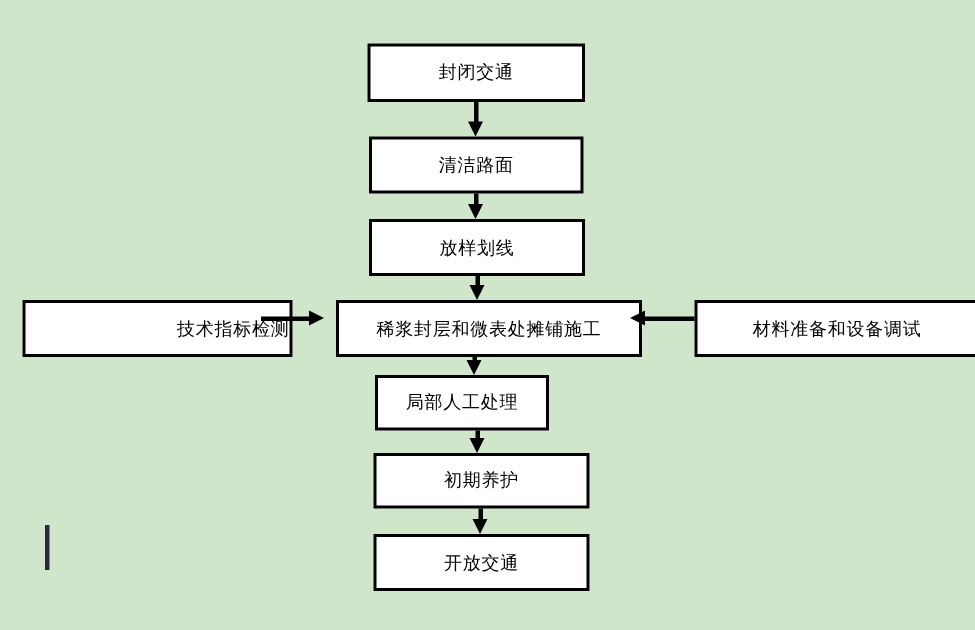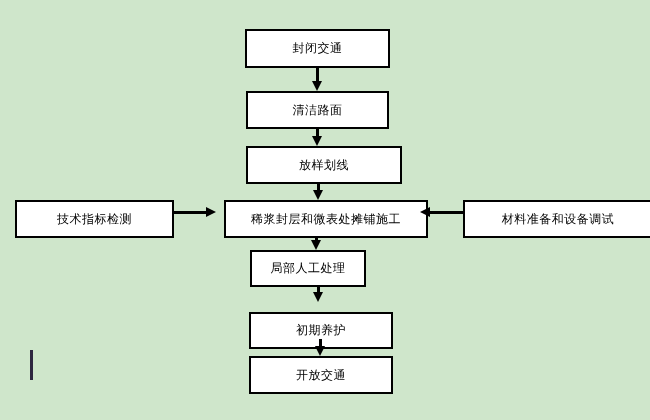--- a/index.html
+++ b/index.html
@@ -35,36 +35,36 @@
 <body>
 
 <div class="canvas" style="--bg: #cfe6cb; --fill: #ffffff; --line: #000000; width: 650px; height: 420px;">
   <div class="text-cursor" style="left: 30px; top: 350px; width: 3px; height: 30px; background: rgb(46, 39, 64);"></div>
 <div class="node" style="left: 245px; top: 29px; width: 145px; height: 39px;">
       <span>封闭交通</span>
     </div>
     <div class="node" style="left: 246px; top: 91px; width: 143px; height: 38px; text-align: center;">
       <span>清洁路面</span>
     </div>
-    <div class="node" style="left: 246px; top: 146px; width: 156px; height: 38px; text-align: right;">
+    <div class="node" style="left: 246px; top: 146px; width: 144px; height: 38px; text-align: right;">
       <span>放样划线</span>
     </div>
-    <div class="node" style="left: 15px; top: 200px; width: 159px; height: 38px;">
+    <div class="node" style="left: 15px; top: 200px; width: 180px; height: 38px; justify-content: flex-end;">
       <span>技术指标检测</span>
     </div>
     <div class="node" style="left: 224px; top: 200px; width: 204px; height: 38px;">
       <span>稀浆封层和微表处摊铺施工</span>
     </div>
     <div class="node" style="left: 463px; top: 200px; width: 190px; height: 38px;">
       <span>材料准备和设备调试</span>
     </div>
     <div class="node" style="left: 250px; top: 250px; width: 116px; height: 37px;">
       <span>局部人工处理</span>
     </div>
-    <div class="node" style="left: 249px; top: 312px; width: 144px; height: 37px;">
+    <div class="node" style="left: 249px; top: 302px; width: 144px; height: 37px;">
       <span>初期养护</span>
     </div>
     <div class="node" style="left: 249px; top: 356px; width: 144px; height: 38px; text-align: right;">
       <span>开放交通</span>
     </div>
     <div class="shaft" style="left: 315.5px; top: 68px; width: 3px; height: 14px;"></div>
     <div class="head head-down" style="left: 311.5px; top: 81px;"></div>
     <div class="shaft" style="left: 315.5px; top: 129px; width: 3px; height: 8px;"></div>
     <div class="head head-down" style="left: 311.5px; top: 136px;"></div>
     <div class="shaft" style="left: 316.5px; top: 184px; width: 3px; height: 7px;"></div>

